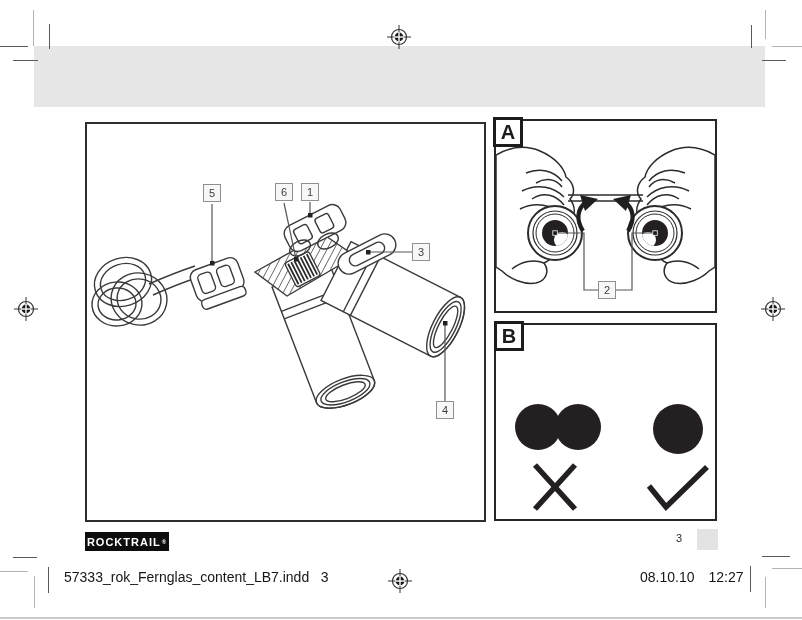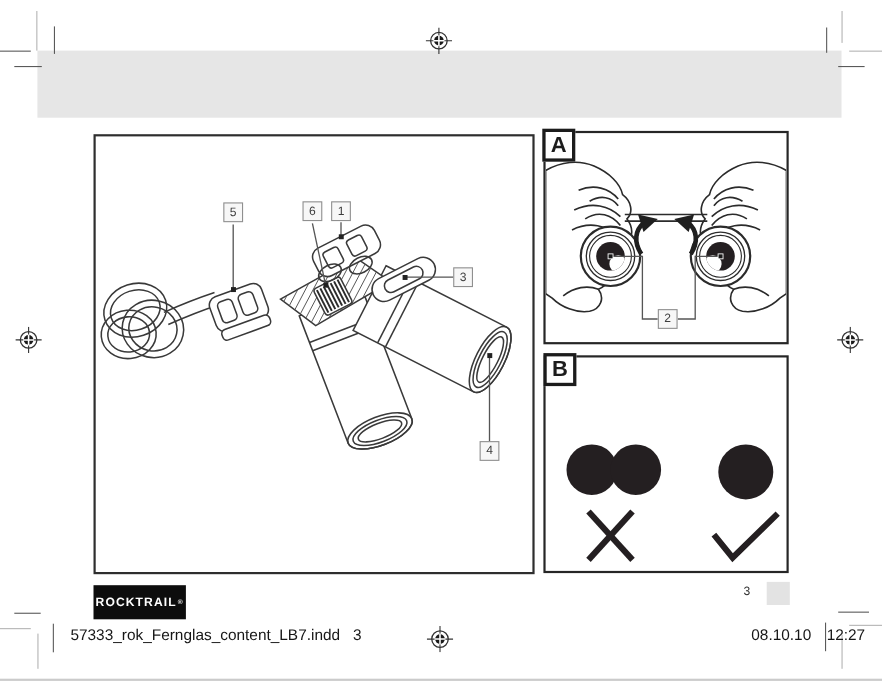--- a/index.html
+++ b/index.html
@@ -27,31 +27,31 @@
   .panel-label { width:30px; height:30px; background:#fff; border:3px solid #1c1c1c;
                  display:flex; align-items:center; justify-content:center;
                  font-weight:bold; font-size:20px; color:#1c1c1c; line-height:1; }
 
   
   .callout { width:18px; height:18px; background:#f7f7f7; border:1.4px solid #8f8f8f;
              display:flex; align-items:center; justify-content:center;
              font-size:11px; color:#3d3d3d; }
 
   
-  .logo { left:85px; top:532px; width:84px; height:31px; background:#0d0d0d; color:#fff;
+  .logo { left:85px; top:532px; width:84px; height:19px; background:#0d0d0d; color:#fff;
           display:flex; align-items:center; justify-content:center;
           font-weight:bold; font-size:11px; letter-spacing:1px; }
   .logo sup { font-size:6px; margin-left:1px; line-height:1; }
 
   .page-num { left:676px; top:532px; font-size:11px; color:#2b2b2b; }
   .page-square { left:697px; top:529px; width:21px; height:21px; background:#e3e3e3; }
 
   .footer-text { top:569px; font-size:14px; color:#161616; white-space:pre; }
   .footer-left { left:64px; }
-  .footer-right { left:683px; }
+  .footer-right { left:640px; }
 
   svg { display:block; }
 </style>
 </head>
 <body>
 
 <div class="canvas">
 
   <div class="abs gray-bar"></div>
 

